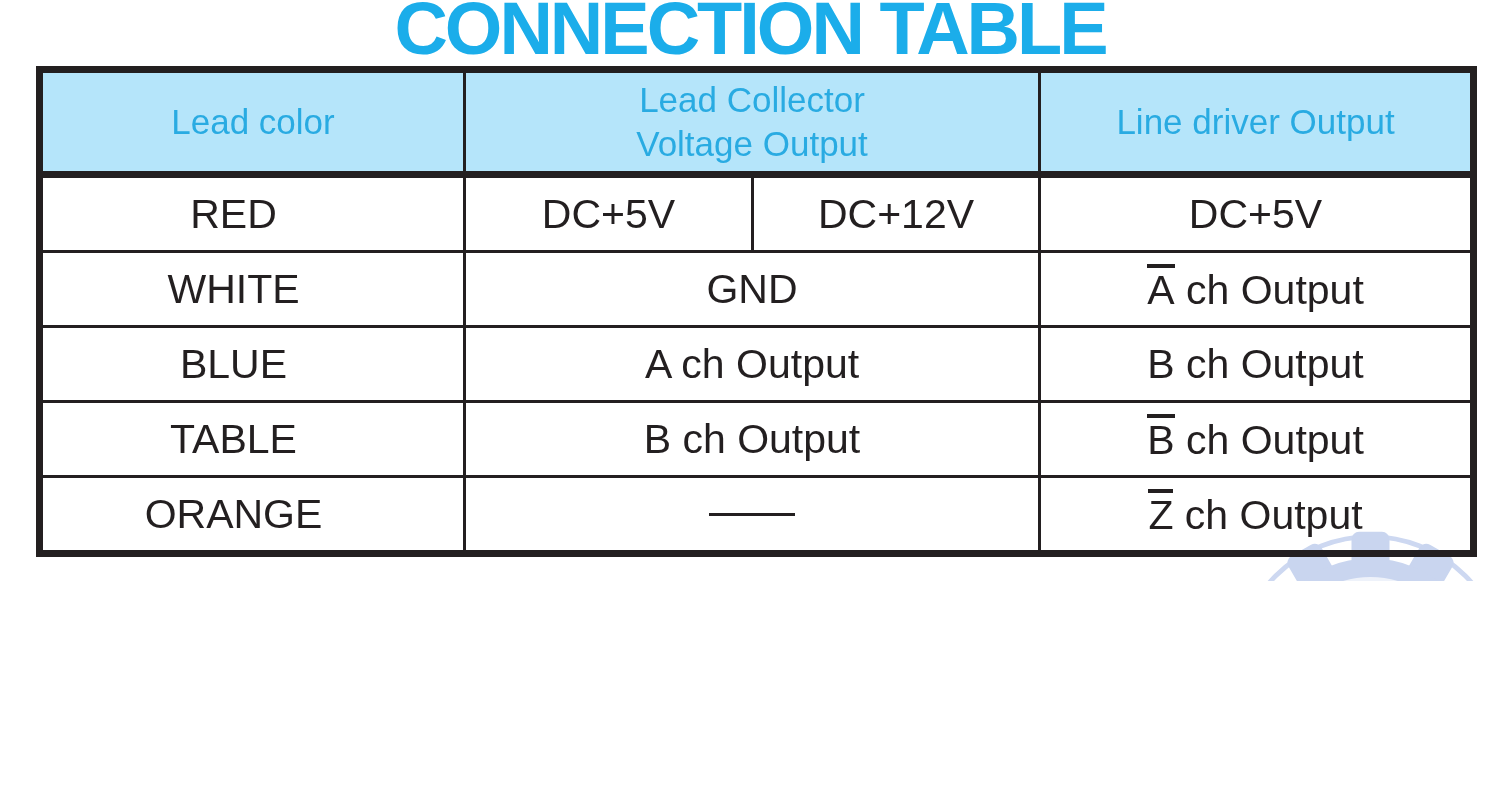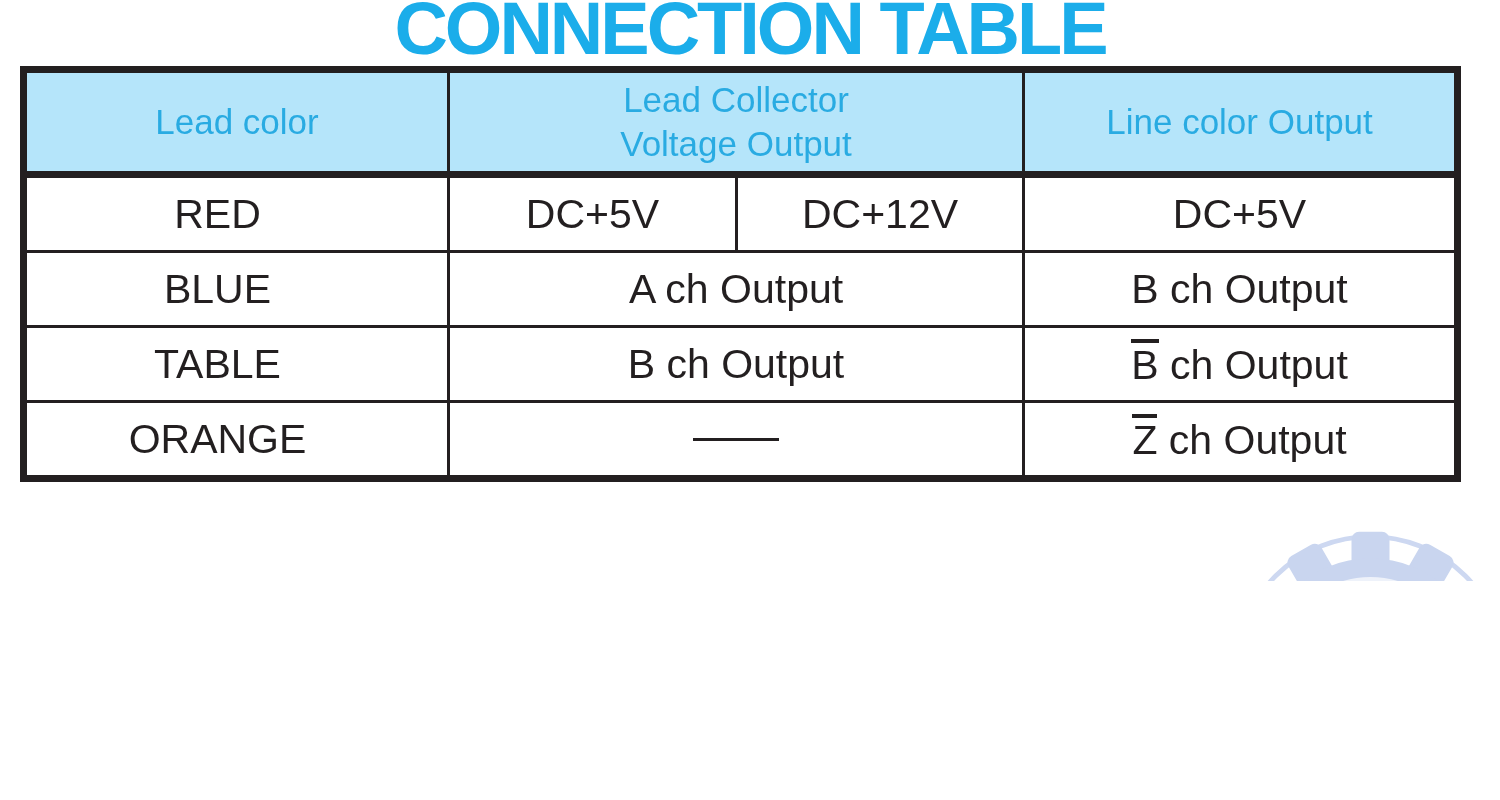--- a/index.html
+++ b/index.html
@@ -5,21 +5,21 @@
   html,body{margin:0;padding:0;}
   .page{
     position:relative; width:1500px; height:581px; overflow:hidden;
     background:#ffffff; font-family:"Liberation Sans", sans-serif;
   }
   .title{
     position:absolute; top:-14px; left:0; width:100%;
     text-align:center; font-size:74px; font-weight:bold; letter-spacing:-3px;
     color:#1badea;
   }
-  .table-wrap{ position:absolute; left:20px; top:66px; z-index:1; }
+  .table-wrap{ position:absolute; left:36px; top:66px; z-index:1; }
   table.conn{
     border-collapse:collapse; table-layout:fixed; width:1434px;
     border:7px solid #231f20;
   }
   table.conn td{
     border:3px solid #231f20; text-align:center; vertical-align:middle;
     background:transparent; color:#231f20; overflow:hidden;
   }
   tr.hdr-row td{
     background:#b5e5fa; color:#29abe2; font-size:35px; height:96px;
@@ -77,32 +77,37 @@
           <col style="width:434px">
       </colgroup>
 
       <tbody>
           <tr class="hdr-row">
         <td>Lead color</td>
         <td colspan="2">
           <div>Lead Collector</div>
           <div>Voltage Output</div>
         </td>
-        <td>Line color Output</td>
+        <td>Line driver Output</td>
       </tr>
 
       <tr class="body-row">
         <td class="lead">RED</td>
         <td>DC+5V</td>
         <td>DC+12V</td>
         <td>DC+5V</td>
       </tr>
 
 
 
+      <tr class="body-row">
+        <td class="lead">WHITE</td>
+        <td colspan="2">GND</td>
+        <td><span class="ovl">A</span><span> ch Output</span></td>
+      </tr>
 
       <tr class="body-row">
         <td class="lead">BLUE</td>
         <td colspan="2">A ch Output</td>
         <td>B ch Output</td>
       </tr>
 
       <tr class="body-row">
         <td class="lead">TABLE</td>
         <td colspan="2">B ch Output</td>

